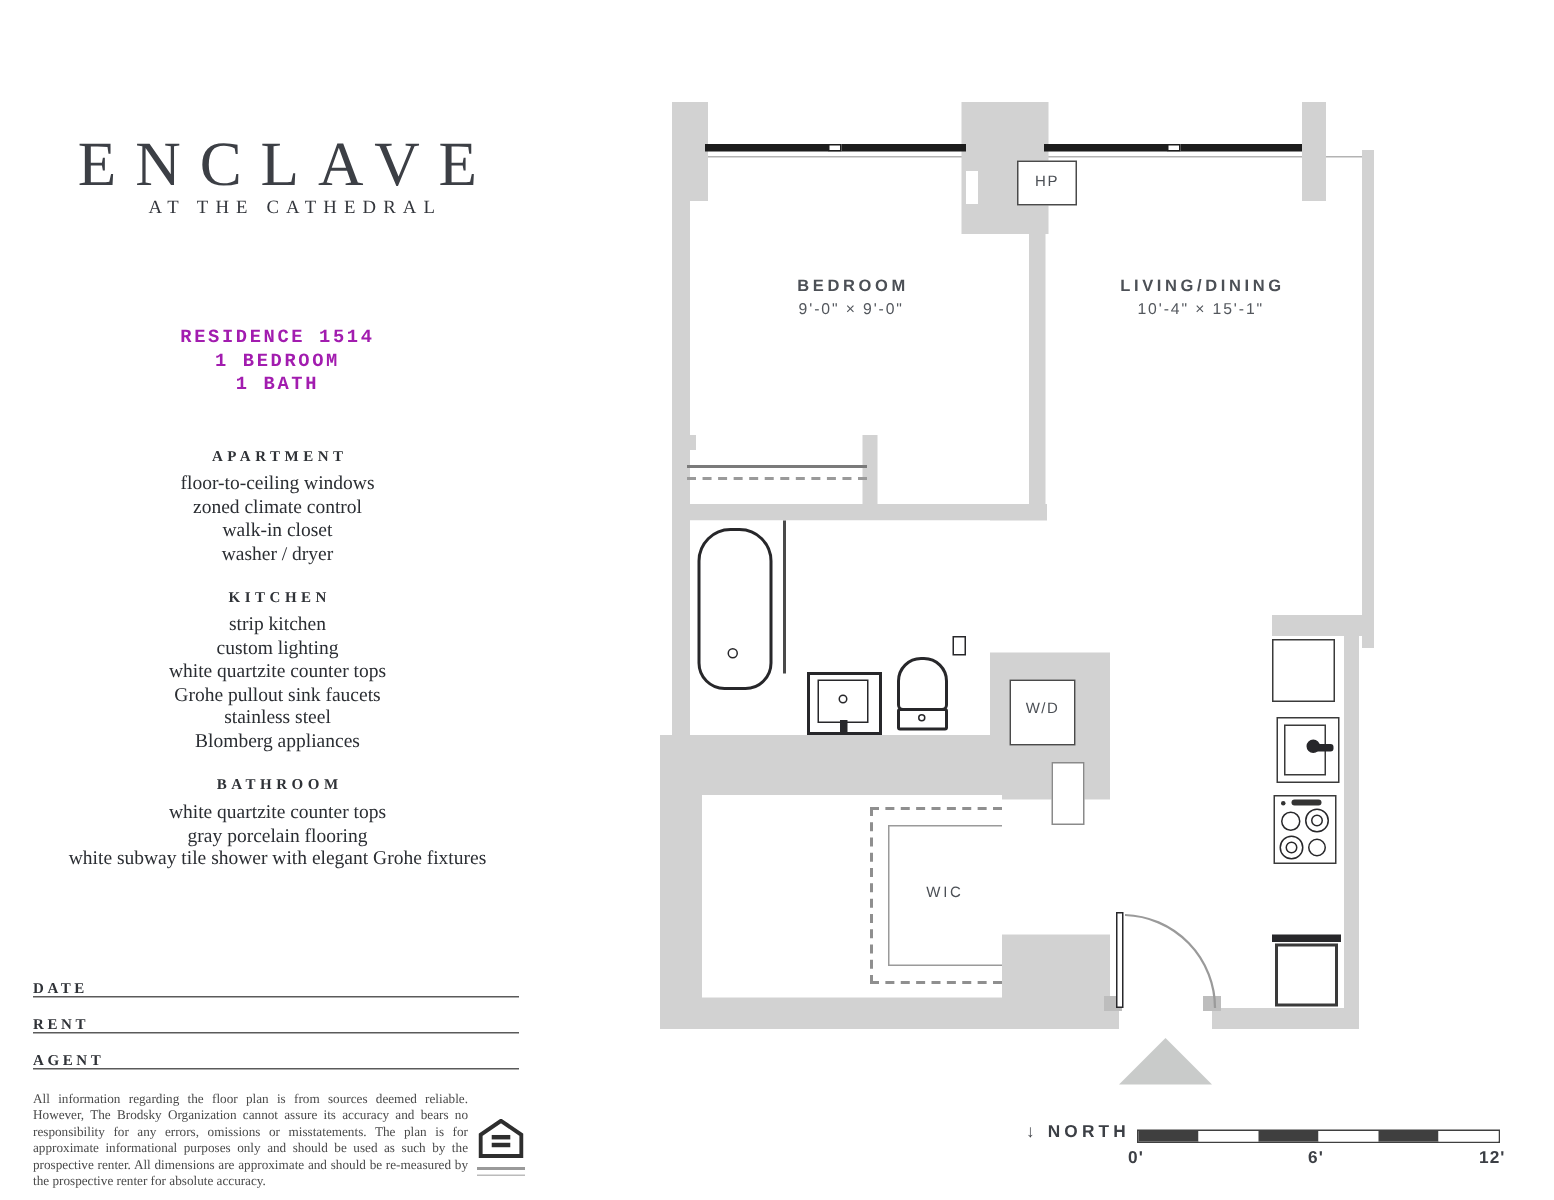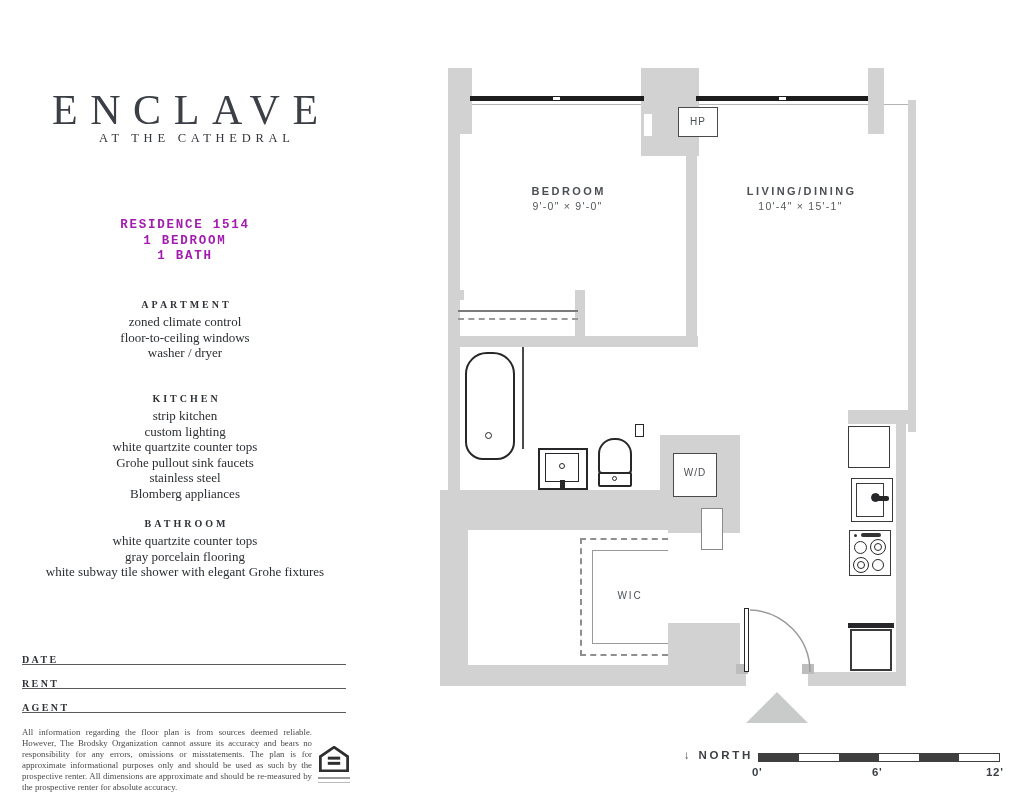--- a/index.html
+++ b/index.html
@@ -76,22 +76,23 @@
     <div class="brand-tag">AT THE CATHEDRAL</div>
 
     <div class="res-block">
       <div>RESIDENCE 1514</div>
       <div>1 BEDROOM</div>
       <div>1 BATH</div>
     </div>
 
     <div class="feat-section" style="top:299px;">
       <div class="feat-head">APARTMENT</div>
+      <div class="feat-item">floor-to-ceiling windows</div>
       <div class="feat-item">zoned climate control</div>
-      <div class="feat-item">floor-to-ceiling windows</div>
+      <div class="feat-item">walk-in closet</div>
       <div class="feat-item">washer / dryer</div>
     </div>
 
     <div class="feat-section" style="top:393px;">
       <div class="feat-head">KITCHEN</div>
       <div class="feat-item">strip kitchen</div>
       <div class="feat-item">custom lighting</div>
       <div class="feat-item">white quartzite counter tops</div>
       <div class="feat-item">Grohe pullout sink faucets</div>
       <div class="feat-item">stainless steel</div>

